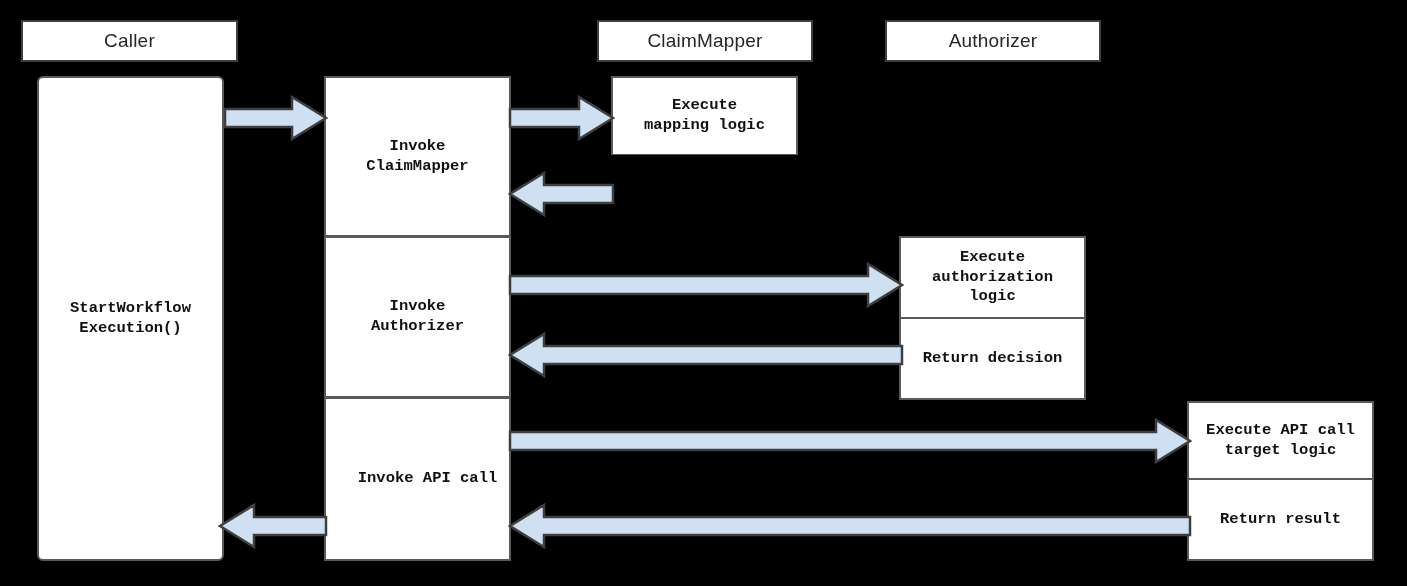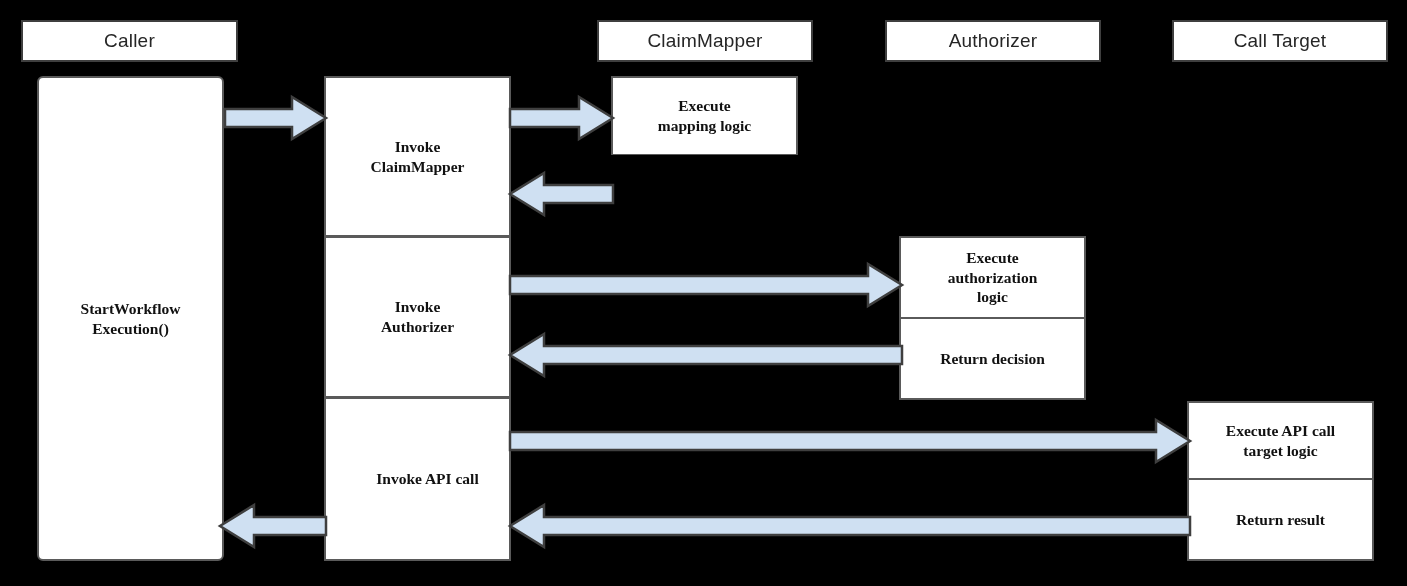--- a/index.html
+++ b/index.html
@@ -39,21 +39,21 @@
     box-sizing: border-box;
     display: flex;
     align-items: center;
     justify-content: center;
     text-align: center;
     color: #111111;
     font-size: 15.5px;
     font-weight: 700;
     line-height: 1.28;
     padding: 12px 6px;
-    font-family: Liberation Serif, serif;
+    font-family: Liberation Mono, monospace;
   }
   .activation.seg-top {
     border-bottom-width: 1px;
   }
   .activation.seg-bottom {
     border-top-width: 1px;
   }
   .arrow {
     position: absolute;
   }
@@ -75,23 +75,20 @@
 
 
   <div class="lane-header" style="left:597px; top:20px; width:216px; height:42px;">
     <span>ClaimMapper</span>
   </div>
 
   <div class="lane-header" style="left:885px; top:20px; width:216px; height:42px;">
     <span>Authorizer</span>
   </div>
 
-  <div class="lane-header" style="left:1172px; top:20px; width:216px; height:42px;">
-    <span>Call Target</span>
-  </div>
 
   <div class="activation" style="left:37px; top:76px; width:187px; height:485px;border-radius:6px;">
     <span style="white-space:pre-line;">StartWorkflow
 Execution()</span>
   </div>
 
   <div class="activation seg-top" style="left:324px; top:76px; width:187px; height:160px;">
     <span style="white-space:pre-line;">Invoke
 ClaimMapper</span>
   </div>

